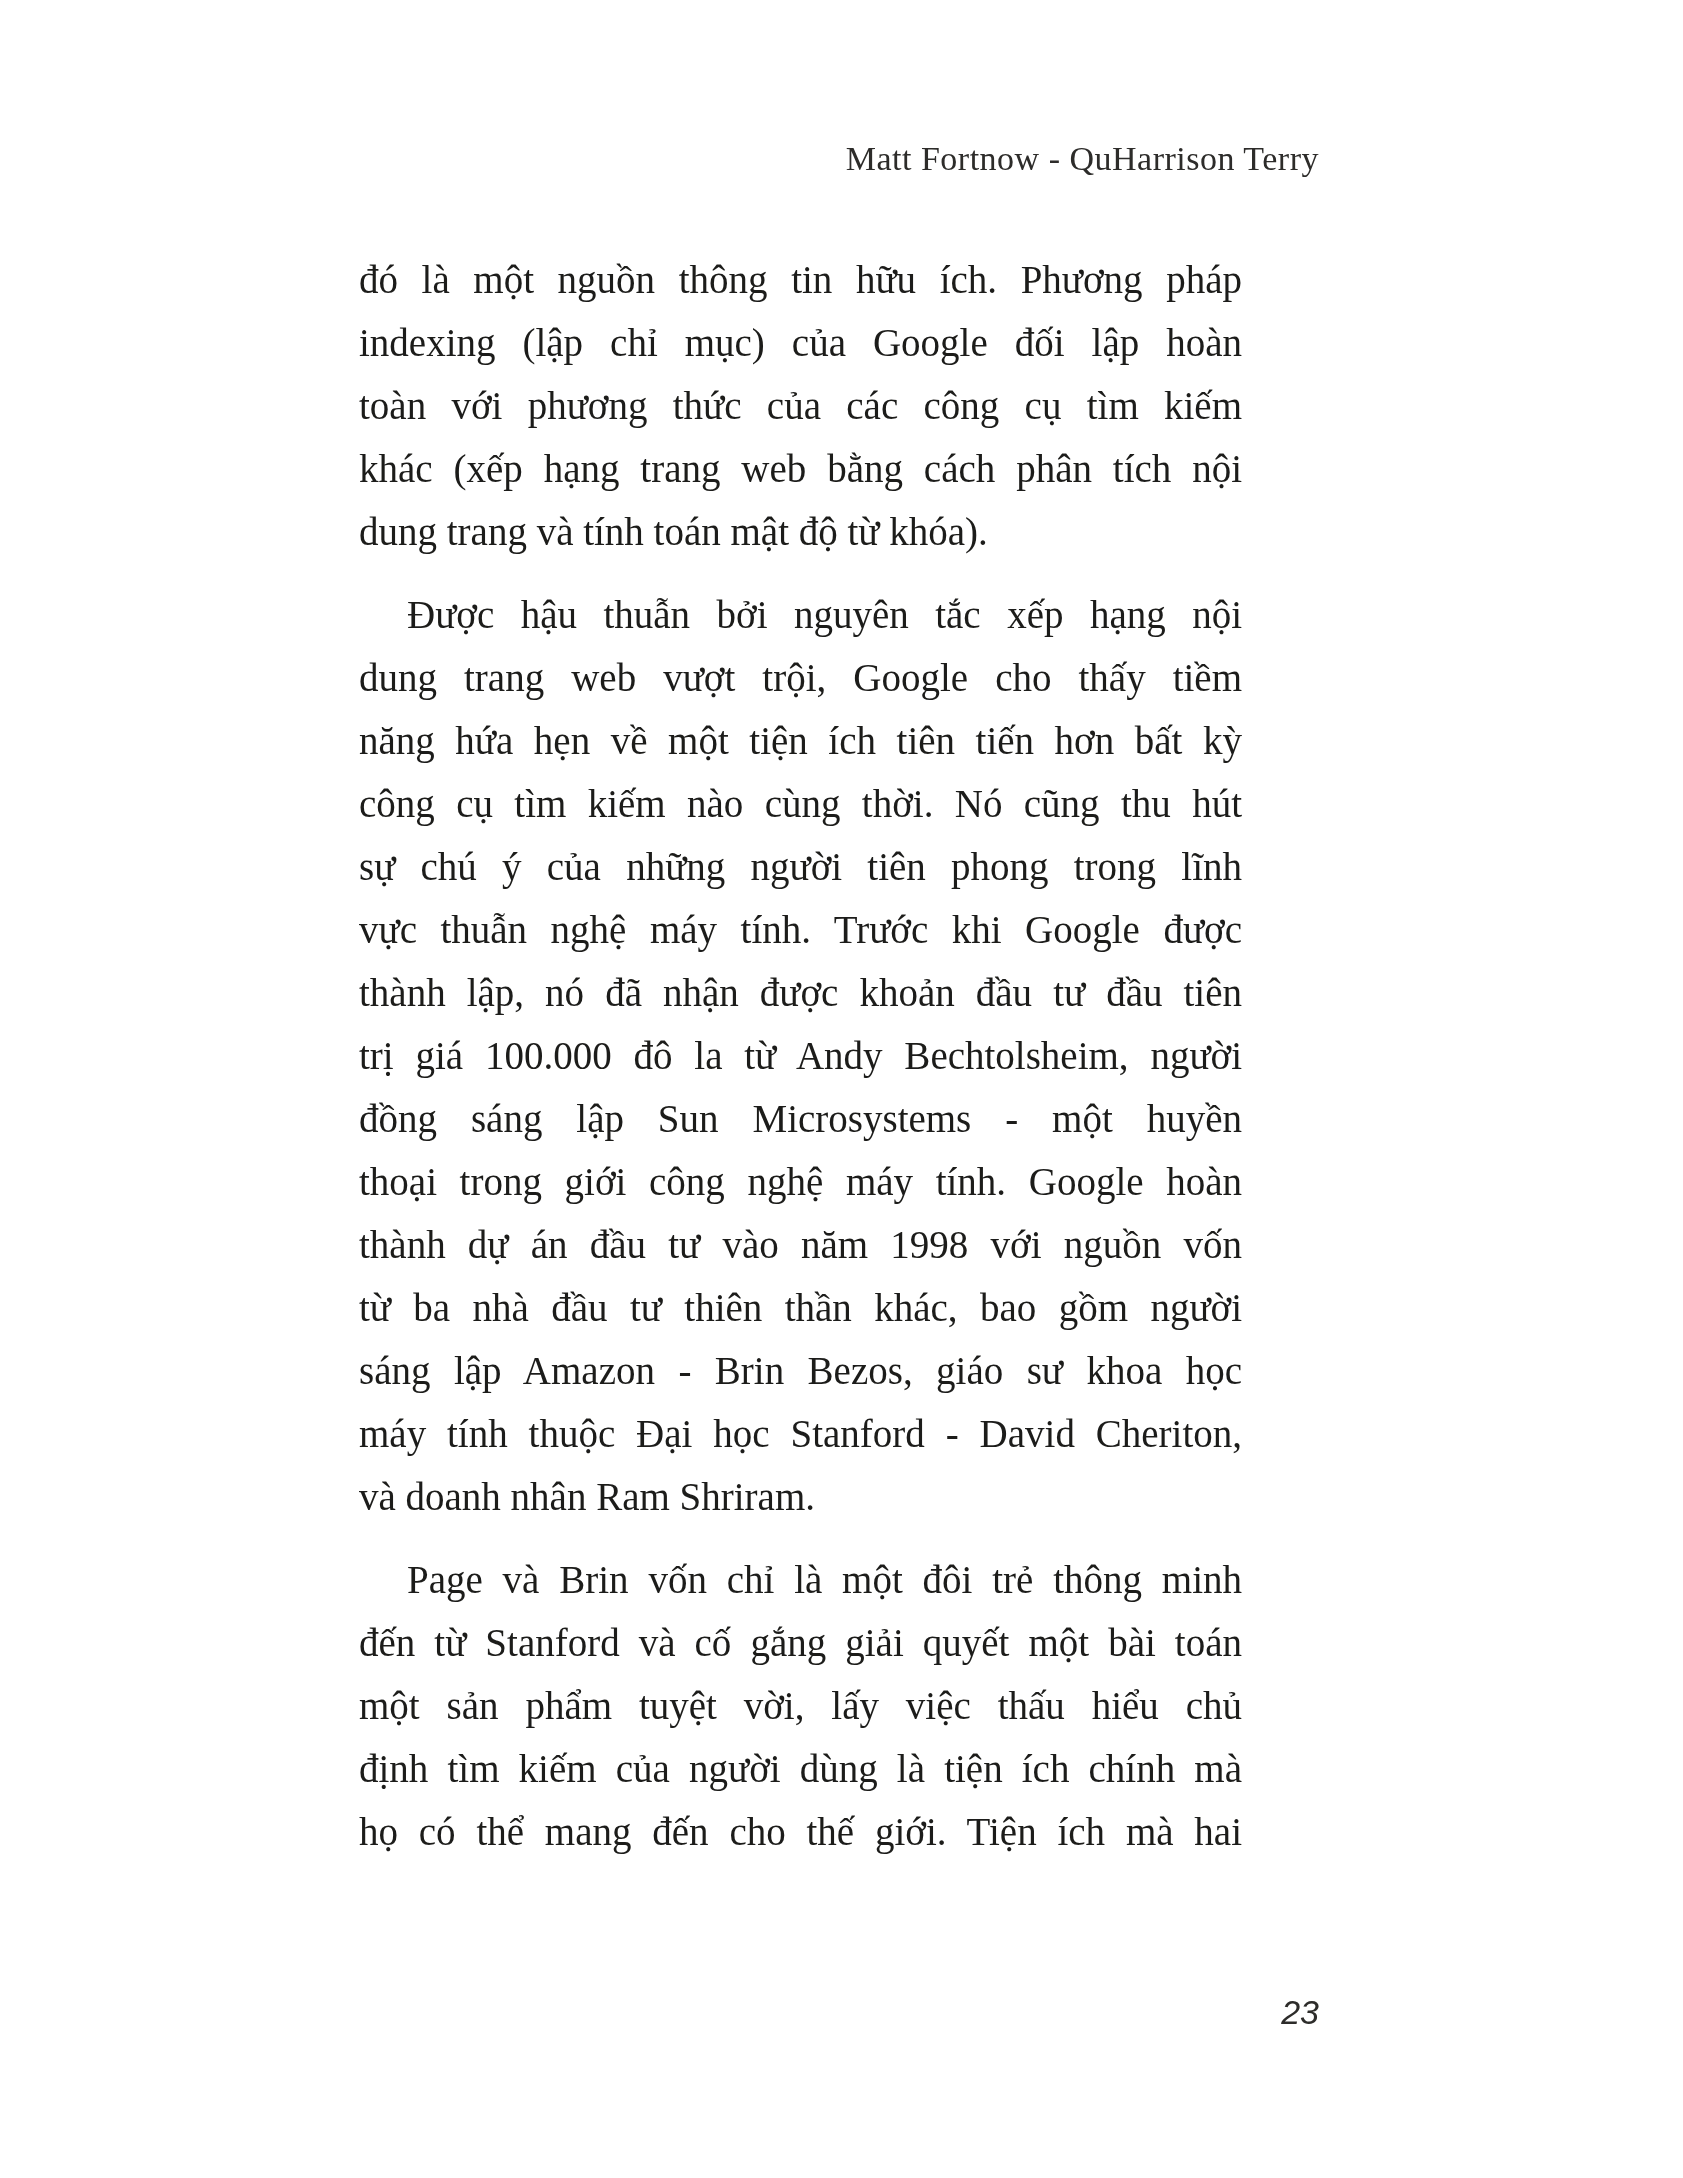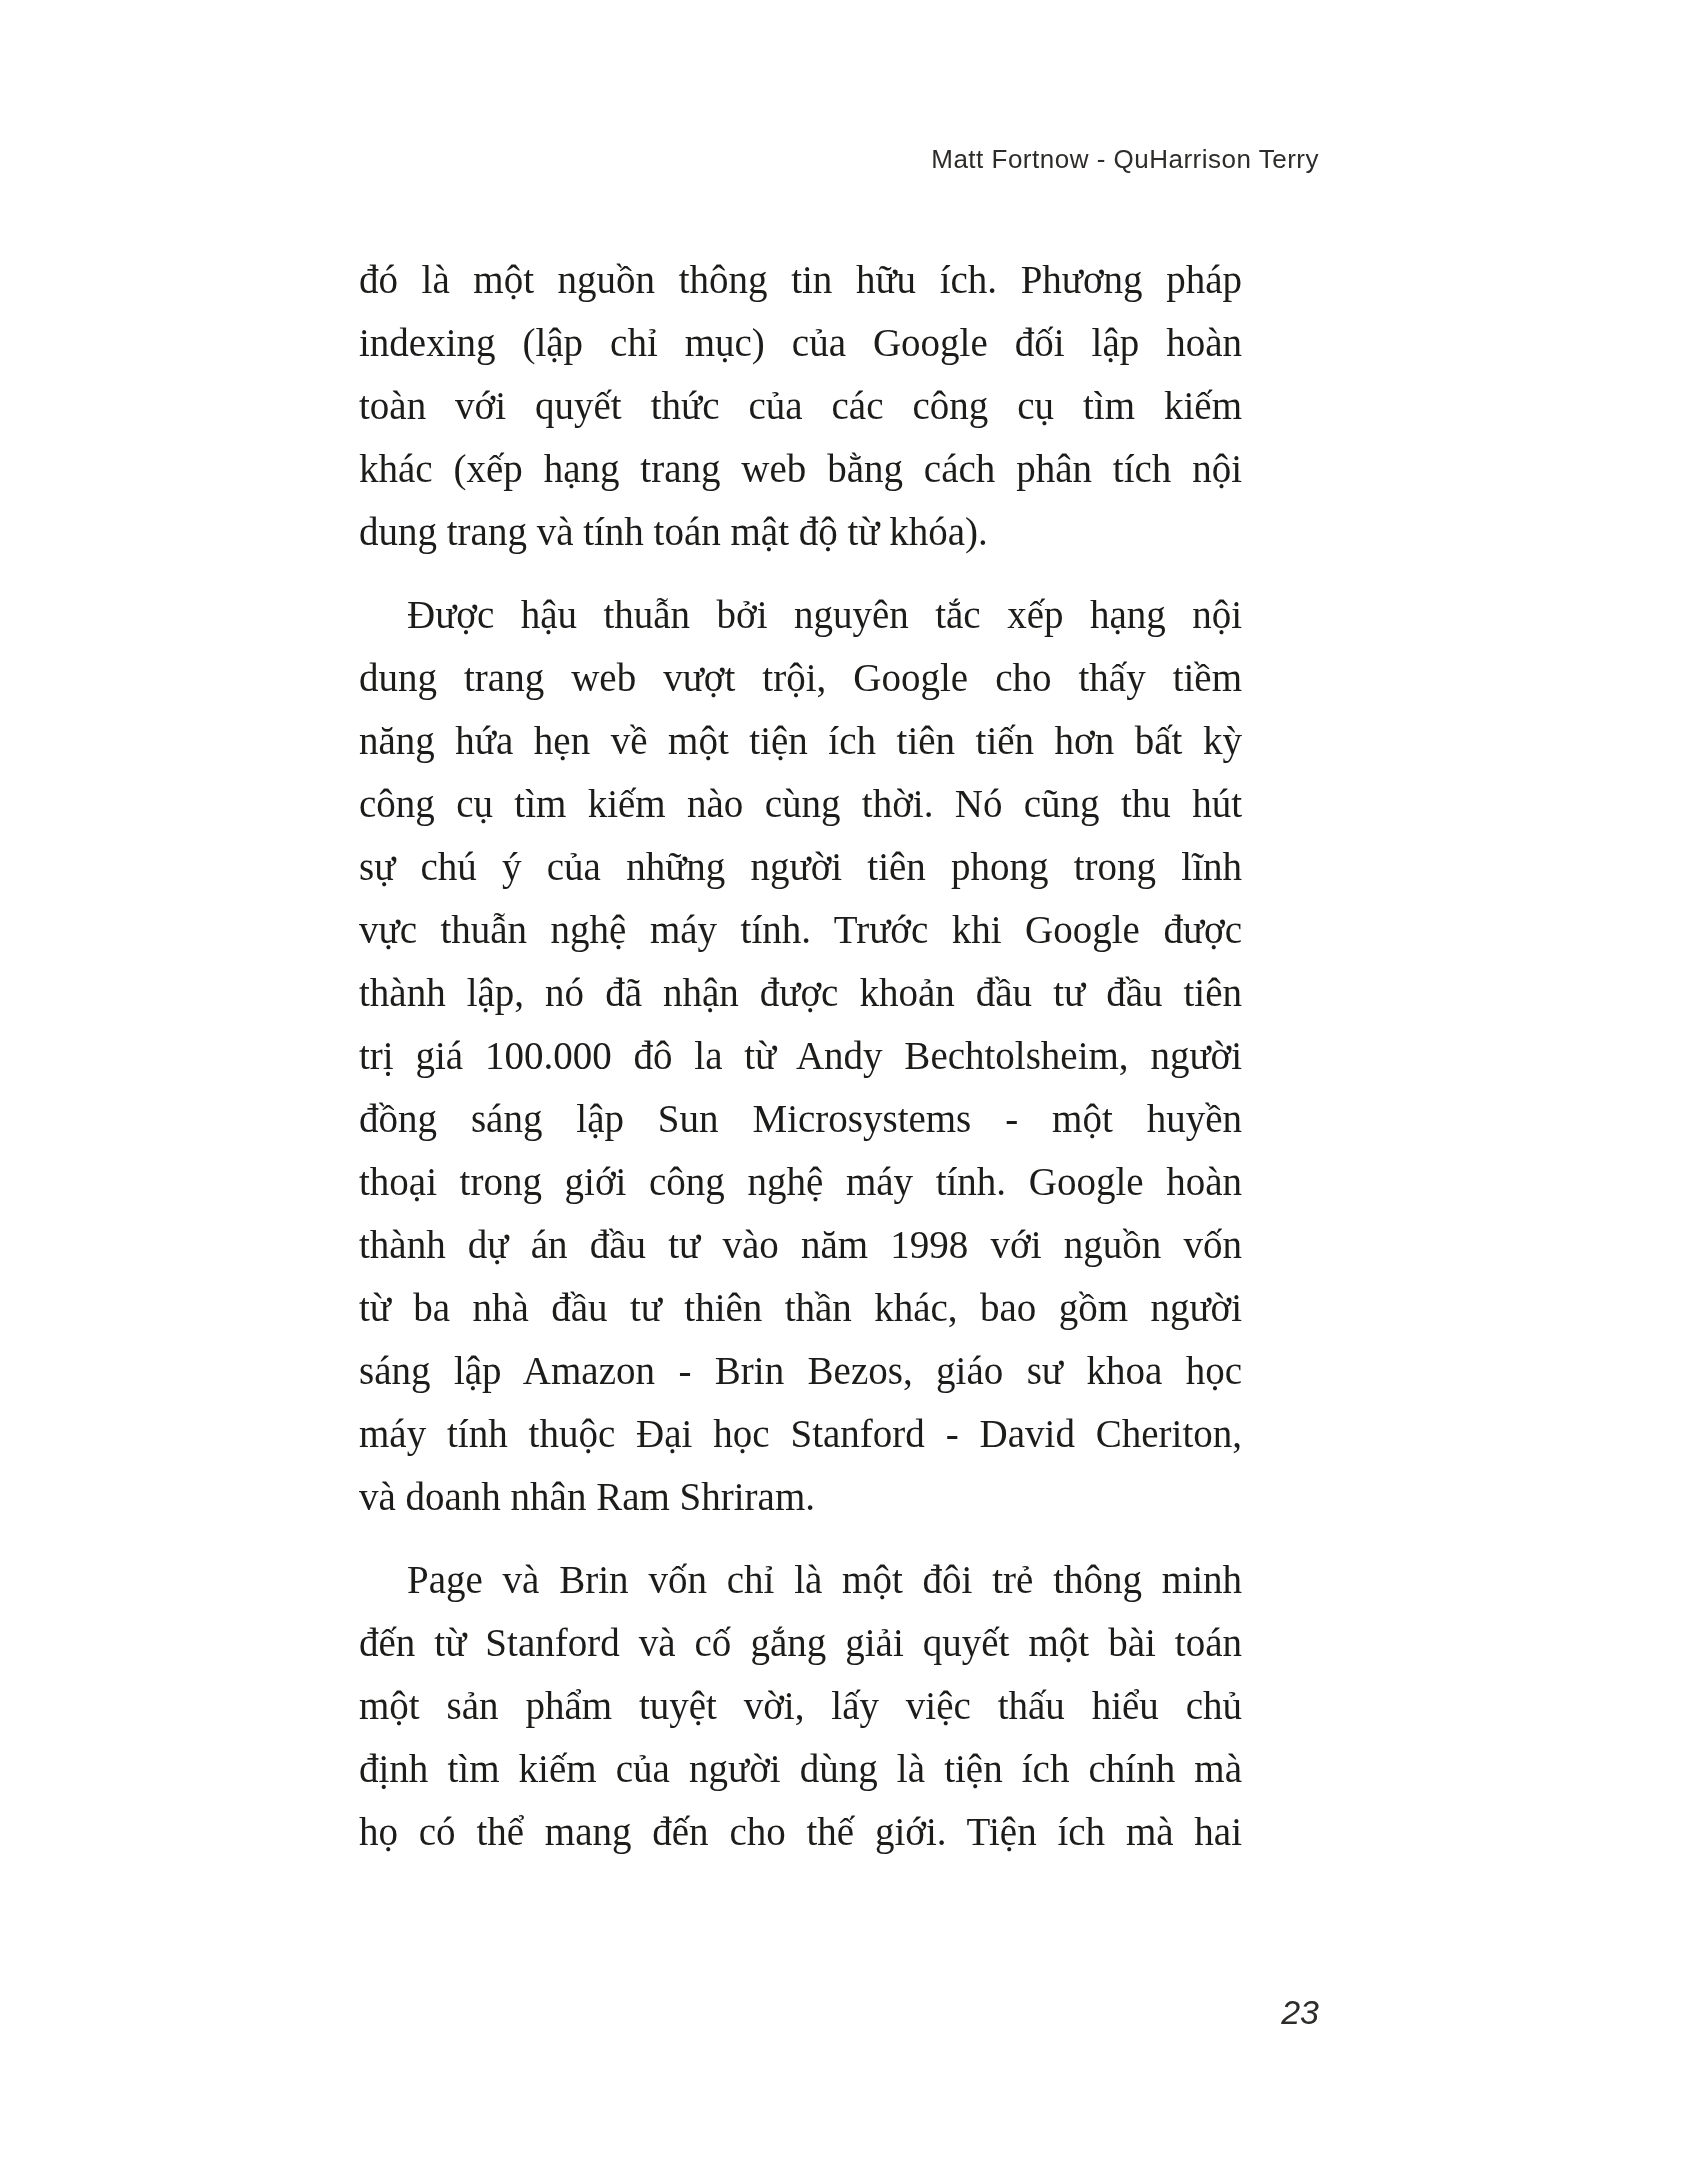--- a/index.html
+++ b/index.html
@@ -15,22 +15,22 @@
     overflow: hidden;
     font-kerning: normal;
   }
   
   .running-header {
     position: absolute;
     top: 137px;
     left: 359px;
     width: 960px;
     text-align: right;
-    font-family: Liberation Sans, sans-serif;
-    font-size: 26px;
+    font-family: Liberation Serif, serif;
+    font-size: 34px;
     line-height: 44px;
     font-weight: 400;
     letter-spacing: 0.5px;
     color: #2d2c2a;
   }
   
   .body-block {
     position: absolute;
     top: 248px;
     left: 359px;
@@ -79,21 +79,21 @@
 
 <div class="page">
 
   <div class="running-header">Matt Fortnow - QuHarrison Terry</div>
 
   <div class="body-block">
 
     <p class="para">
       <span class="line">đó là một nguồn thông tin hữu ích. Phương pháp</span>
       <span class="line">indexing (lập chỉ mục) của Google đối lập hoàn</span>
-      <span class="line">toàn với quyết thức của các công cụ tìm kiếm</span>
+      <span class="line">toàn với phương thức của các công cụ tìm kiếm</span>
       <span class="line">khác (xếp hạng trang web bằng cách phân tích nội</span>
       <span class="line flush">dung trang và tính toán mật độ từ khóa).</span>
     </p>
 
     <p class="para">
       <span class="line indent">Được hậu thuẫn bởi nguyên tắc xếp hạng nội</span>
       <span class="line">dung trang web vượt trội, Google cho thấy tiềm</span>
       <span class="line">năng hứa hẹn về một tiện ích tiên tiến hơn bất kỳ</span>
       <span class="line">công cụ tìm kiếm nào cùng thời. Nó cũng thu hút</span>
       <span class="line">sự chú ý của những người tiên phong trong lĩnh</span>

